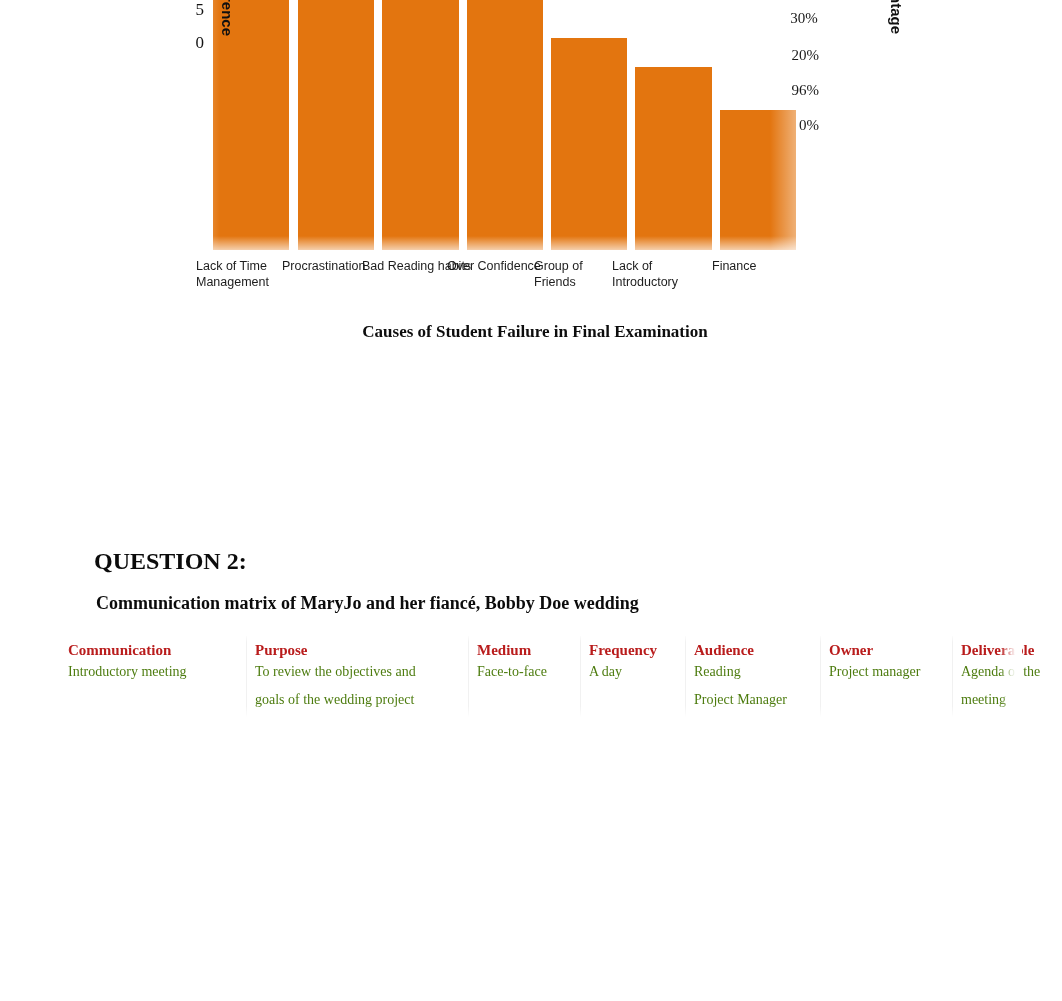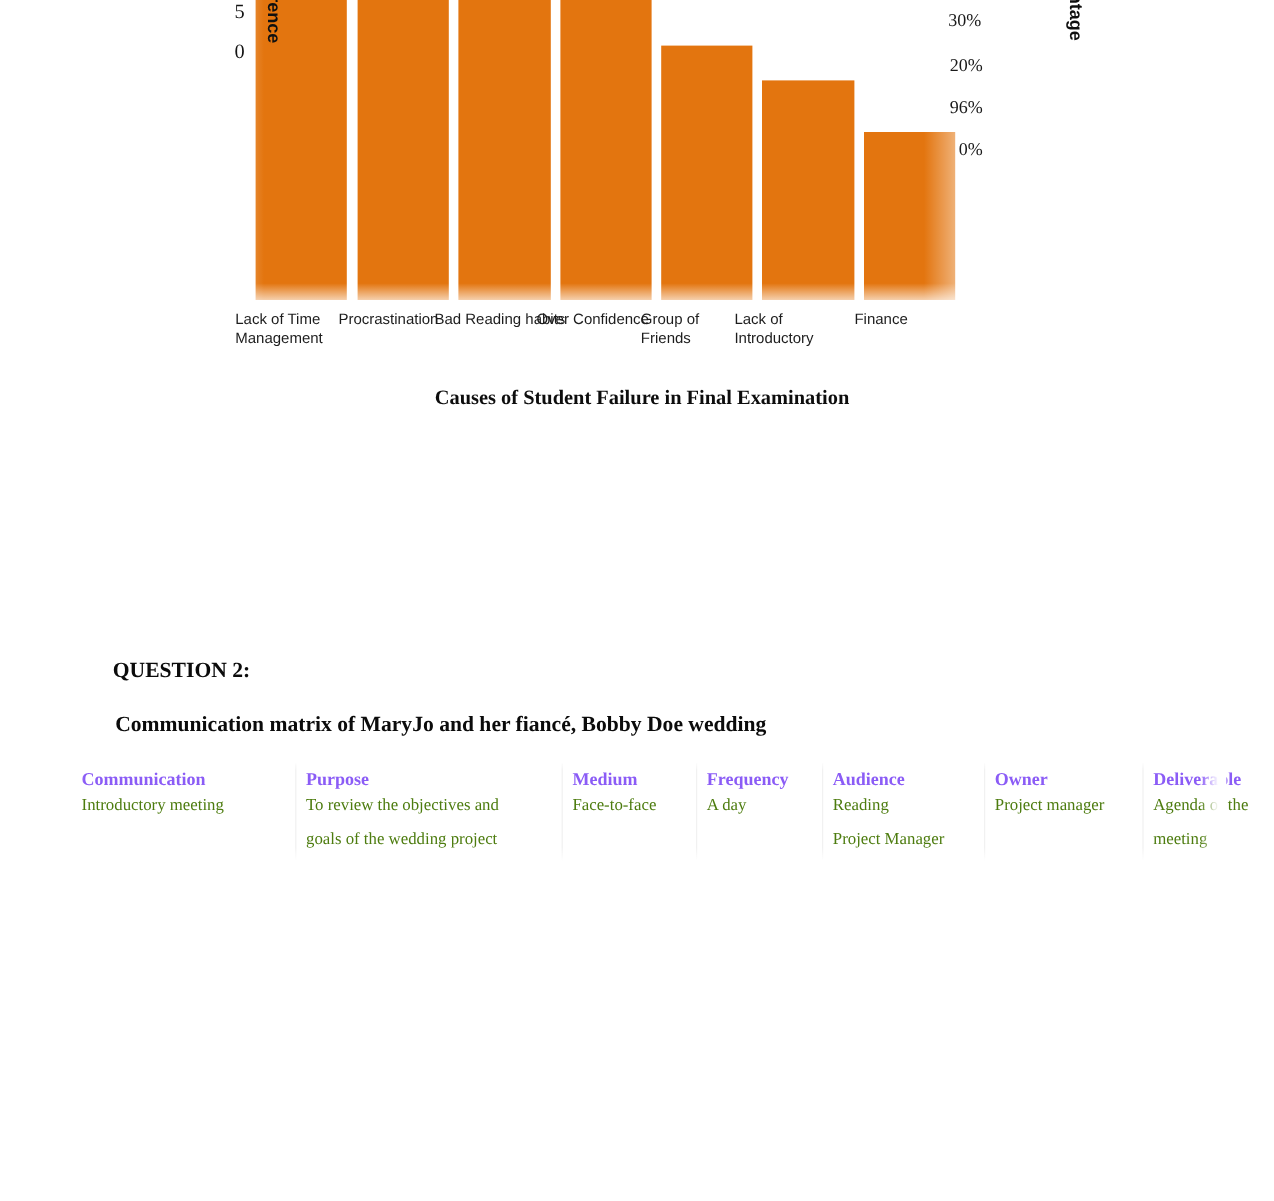--- a/index.html
+++ b/index.html
@@ -123,21 +123,21 @@
     font-weight: bold;
     color: #0d0d0d;
     font-family: "Liberation Serif", serif;
   }
 
   
   #question-heading {
     position: absolute;
     left: 94px;
     top: 548px;
-    font-size: 18px;
+    font-size: 24px;
     font-weight: bold;
     color: #0b0b0b;
   }
   #matrix-subtitle {
     position: absolute;
     left: 96px;
     top: 593px;
     font-size: 18px;
     font-weight: bold;
     color: #0b0b0b;
@@ -160,21 +160,21 @@
   #matrix-table td {
     vertical-align: top;
     padding: 5px 8px 4px 8px;
     border-right: 1px solid #f1f1f1;
     background: #ffffff;
   }
   #matrix-table td:last-child { border-right: none; }
   .th-text {
     font-size: 15px;
     font-weight: bold;
-    color: #8b5cf6;
+    color: #b91c1c;
     line-height: 19px;
     white-space: nowrap;
   }
   .cell-text {
     font-size: 14px;
     color: #4d7c0f;
     line-height: 34px;
   }
 
   

